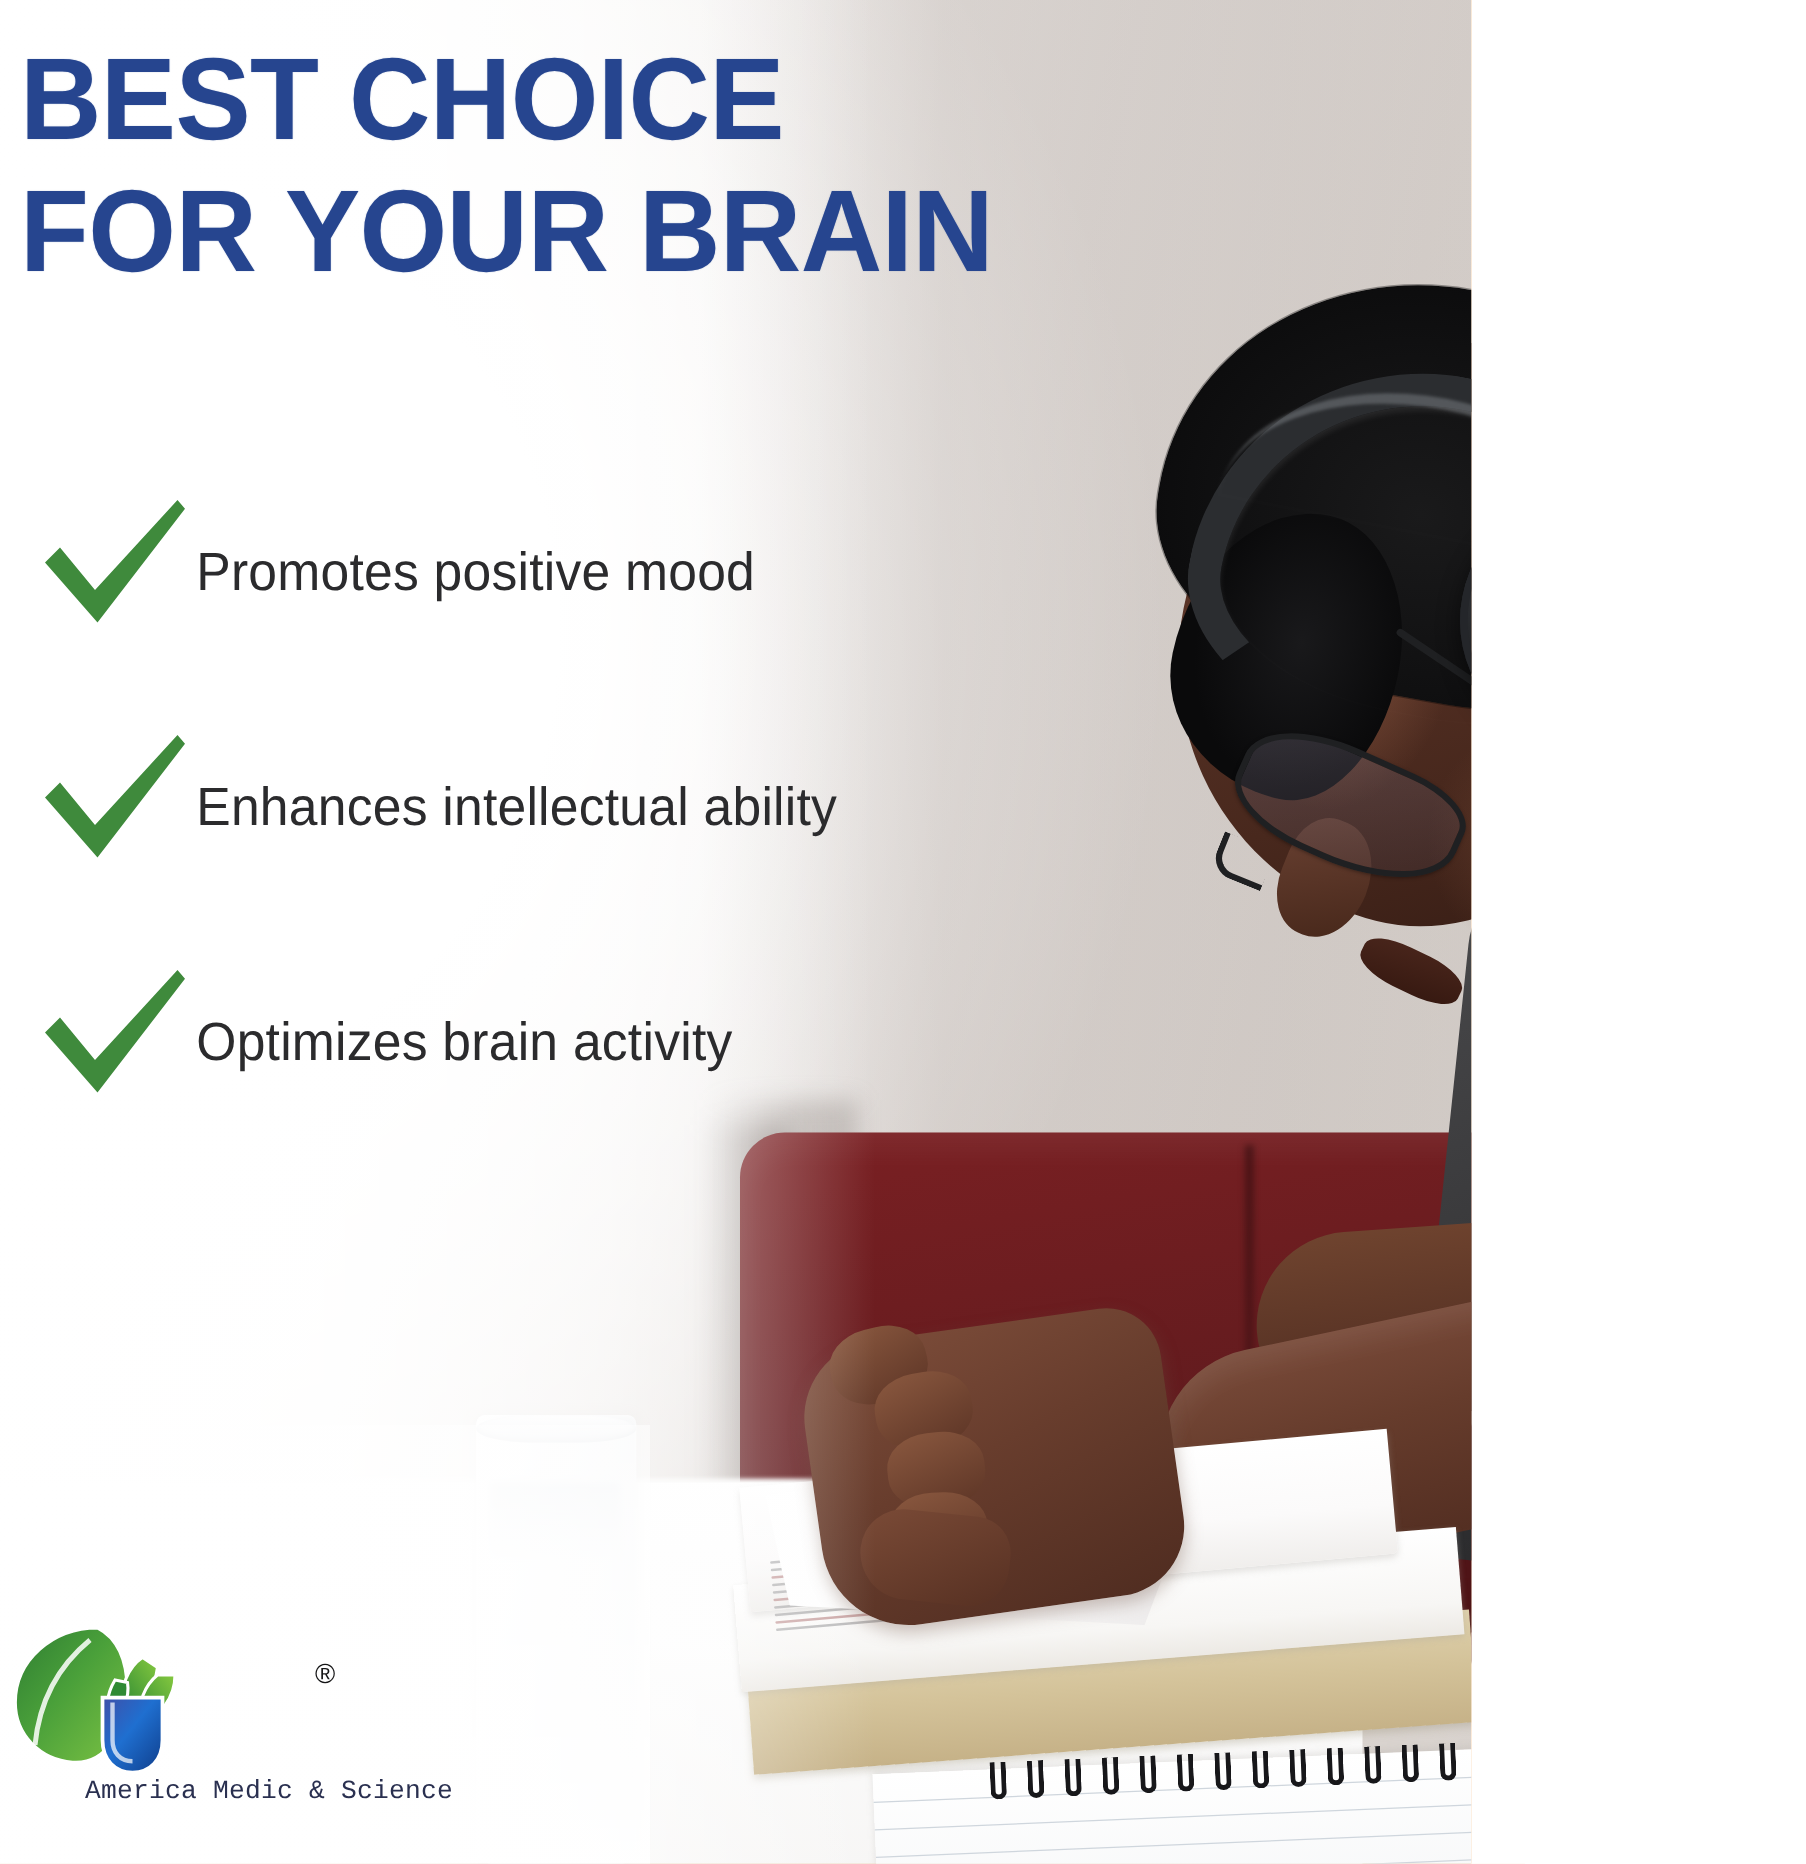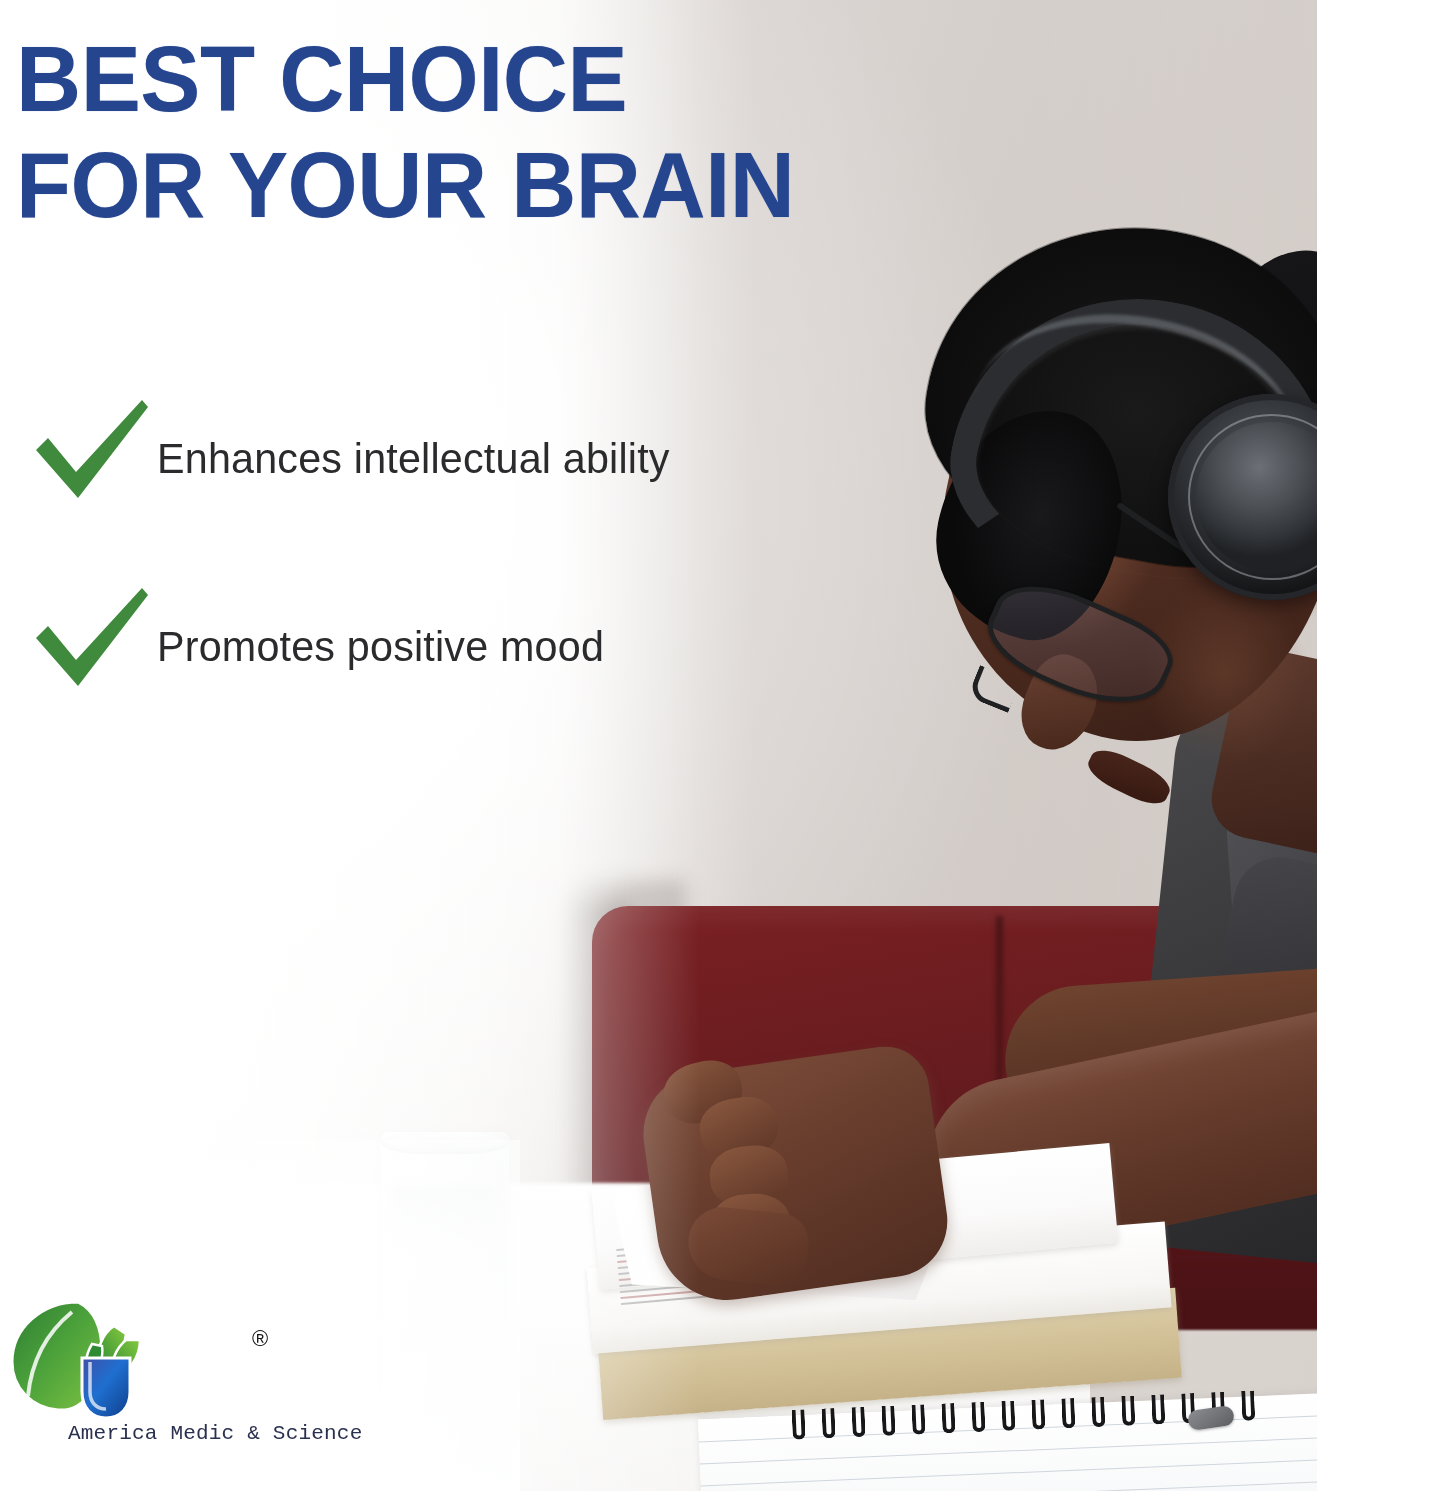--- a/index.html
+++ b/index.html
@@ -7,21 +7,21 @@
   body {
     width:1445px; height:1491px;
     font-family:"Liberation Sans", sans-serif;
     overflow:hidden;
     position:relative;
   }
 
   
   #ad-canvas {
     position:relative;
-    width:1317px; height:1491px;
+    width:1177px; height:1491px;
     overflow:hidden;
     background:#fdba74;
   }
 
   
   .wall {
     position:absolute; inset:0;
     background:
       radial-gradient(115% 95% at 8% 34%, #ffffff 0%, #ffffff 26%, rgba(255,255,255,0) 62%),
       linear-gradient(103deg, #ffffff 0%, #fbfaf9 20%, #efecea 42%, #e3dedb 60%, #dcd6d2 78%, #d8d2cd 100%);
@@ -544,32 +544,40 @@
   </h1>
 
   <ul class="benefits" style="list-style:none">
 
     <li class="benefit">
       <span class="check">
         <svg viewBox="0 0 122 110" xmlns="http://www.w3.org/2000/svg" aria-hidden="true">
           <path d="M6 52 L18 40 L46 74 L112 2 L118 9 L48 100 Z" fill="#3f8a3c"></path>
         </svg>
       </span>
-      <span class="benefit-label">Enhances intellectual ability</span>
+      <span class="benefit-label">Promotes positive mood</span>
     </li>
 
     <li class="benefit">
       <span class="check">
         <svg viewBox="0 0 122 110" xmlns="http://www.w3.org/2000/svg" aria-hidden="true">
           <path d="M6 52 L18 40 L46 74 L112 2 L118 9 L48 100 Z" fill="#3f8a3c"></path>
         </svg>
       </span>
-      <span class="benefit-label">Promotes positive mood</span>
+      <span class="benefit-label">Enhances intellectual ability</span>
     </li>
 
+    <li class="benefit">
+      <span class="check">
+        <svg viewBox="0 0 122 110" xmlns="http://www.w3.org/2000/svg" aria-hidden="true">
+          <path d="M6 52 L18 40 L46 74 L112 2 L118 9 L48 100 Z" fill="#3f8a3c"></path>
+        </svg>
+      </span>
+      <span class="benefit-label">Optimizes brain activity</span>
+    </li>
 
   </ul>
 
   <div class="logo">
     <span class="logo-mark">
       <svg viewBox="0 0 150 126" xmlns="http://www.w3.org/2000/svg" aria-hidden="true">
         <defs>
           <linearGradient id="gLeafBig" x1="0" y1="0" x2="1" y2="1">
             <stop offset="0%" stop-color="#2e7d32"></stop>
             <stop offset="45%" stop-color="#4aa03a"></stop>

